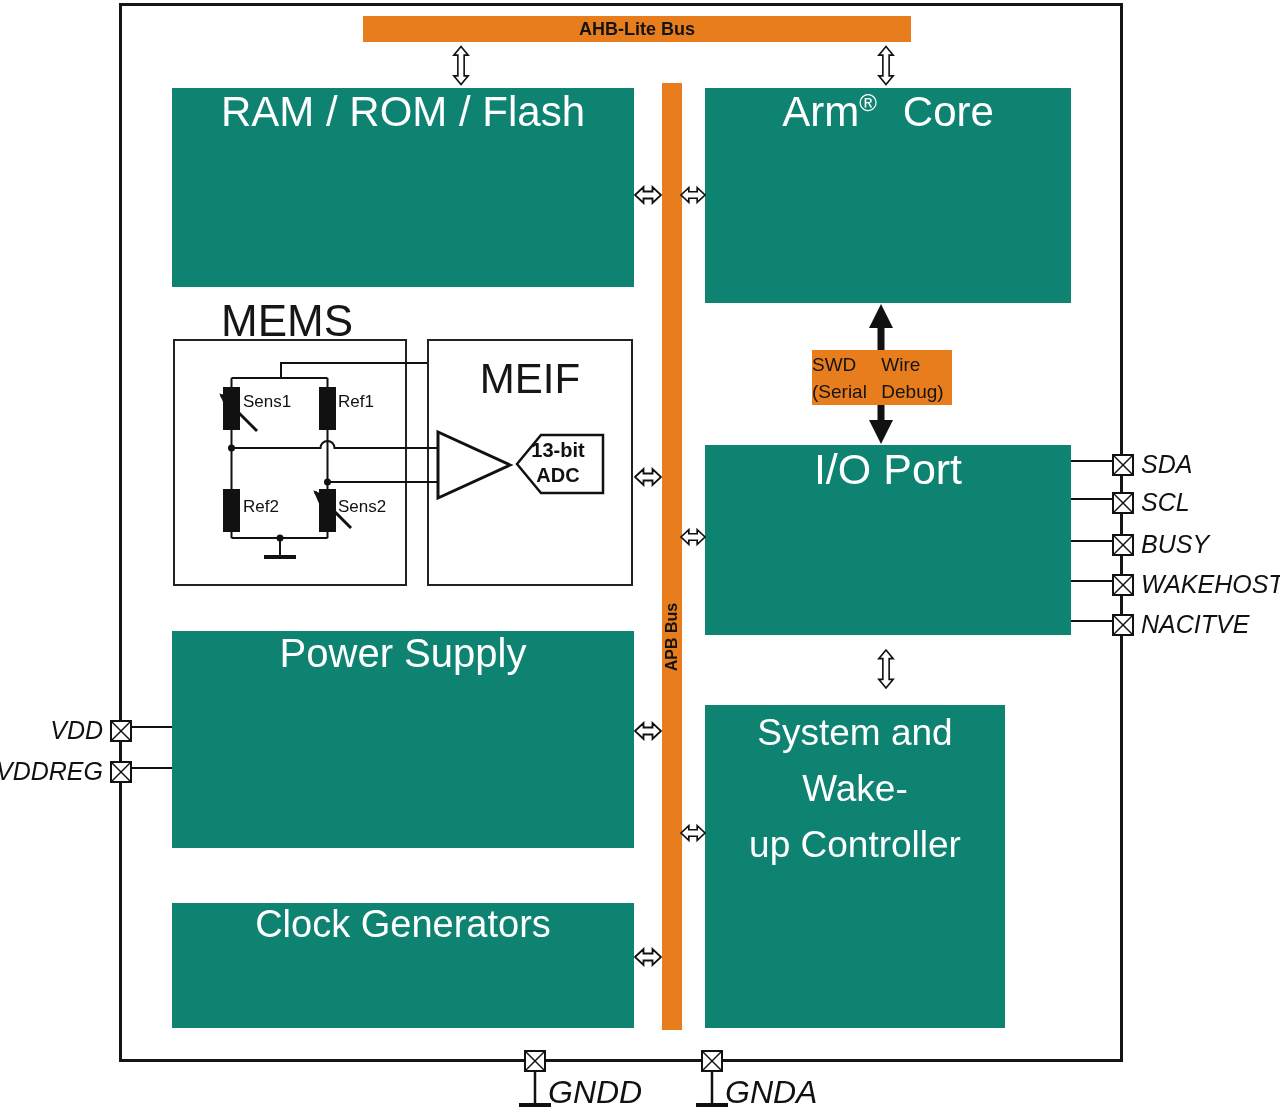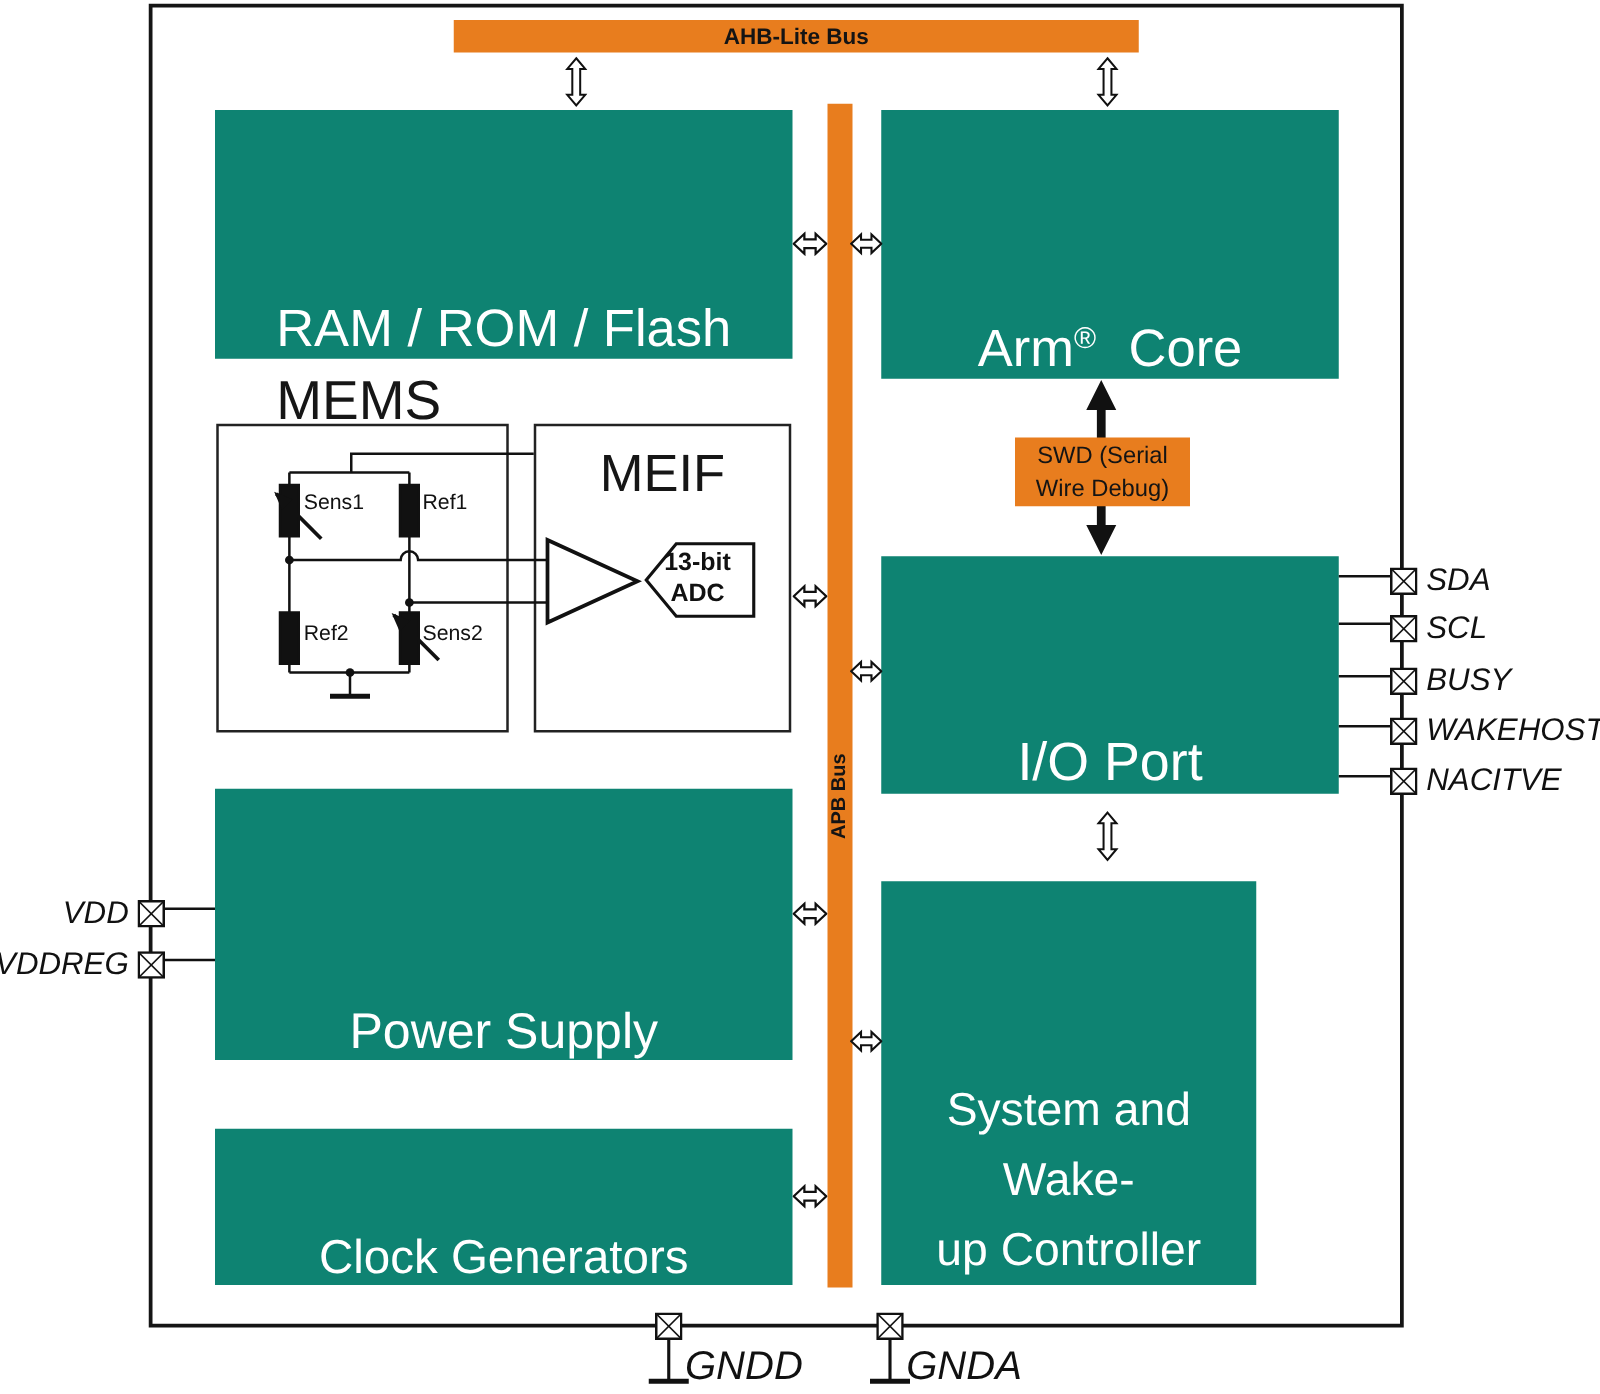--- a/index.html
+++ b/index.html
@@ -6,25 +6,25 @@
   .stage{position:relative;width:1280px;height:1115px;background:#fff;overflow:hidden;
          font-family:"Liberation Sans", sans-serif;color:#111;}
   .chip-border{position:absolute;left:119px;top:3px;width:1004px;height:1059px;
                border:3px solid #151515;box-sizing:border-box;background:#fff;z-index:0;}
   .busbar{position:absolute;background:var(--orange,#E87D1E);z-index:1;}
   .busbar.h{display:flex;align-items:center;justify-content:center;}
   .bus-label{font-size:18px;font-weight:bold;color:#141414;}
   .apb-label{position:absolute;left:50%;top:554px;transform:translate(-50%,-50%) rotate(-90deg);
              white-space:nowrap;font-size:16px;font-weight:bold;color:#141414;}
   .block{position:absolute;background:var(--teal,#0E8372);color:#fff;display:flex;
-         align-items:flex-end;justify-content:center;text-align:center;z-index:1;}
+         align-items:flex-start;justify-content:center;text-align:center;z-index:1;}
   .wirebox{position:absolute;background:#fff;border:2px solid #222;box-sizing:border-box;z-index:1;}
   .svg-overlay{position:absolute;left:0;top:0;z-index:2;pointer-events:none;}
   .swd-box{position:absolute;left:812px;top:350px;width:140px;height:55px;background:var(--orange,#E87D1E);
-           display:flex;flex-direction:column;align-items:center;justify-content:center;
+           display:flex;flex-direction:row;align-items:center;justify-content:center;
            font-size:19px;line-height:27px;color:#141414;z-index:3;}
   .circuit-label{position:absolute;font-size:17px;color:#111;z-index:3;white-space:nowrap;}
   .mems-title{position:absolute;left:173px;top:296px;width:228px;text-align:center;
               font-size:44px;color:#161616;z-index:3;}
   .meif-title{position:absolute;left:427px;top:355px;width:206px;text-align:center;
               font-size:42px;color:#161616;z-index:3;}
   .adc-text{position:absolute;left:518px;top:438px;width:80px;text-align:center;
             font-size:20px;font-weight:600;line-height:25px;color:#111;z-index:3;}
   .adc-text span{display:block;}
   .two-line span{display:block;}

